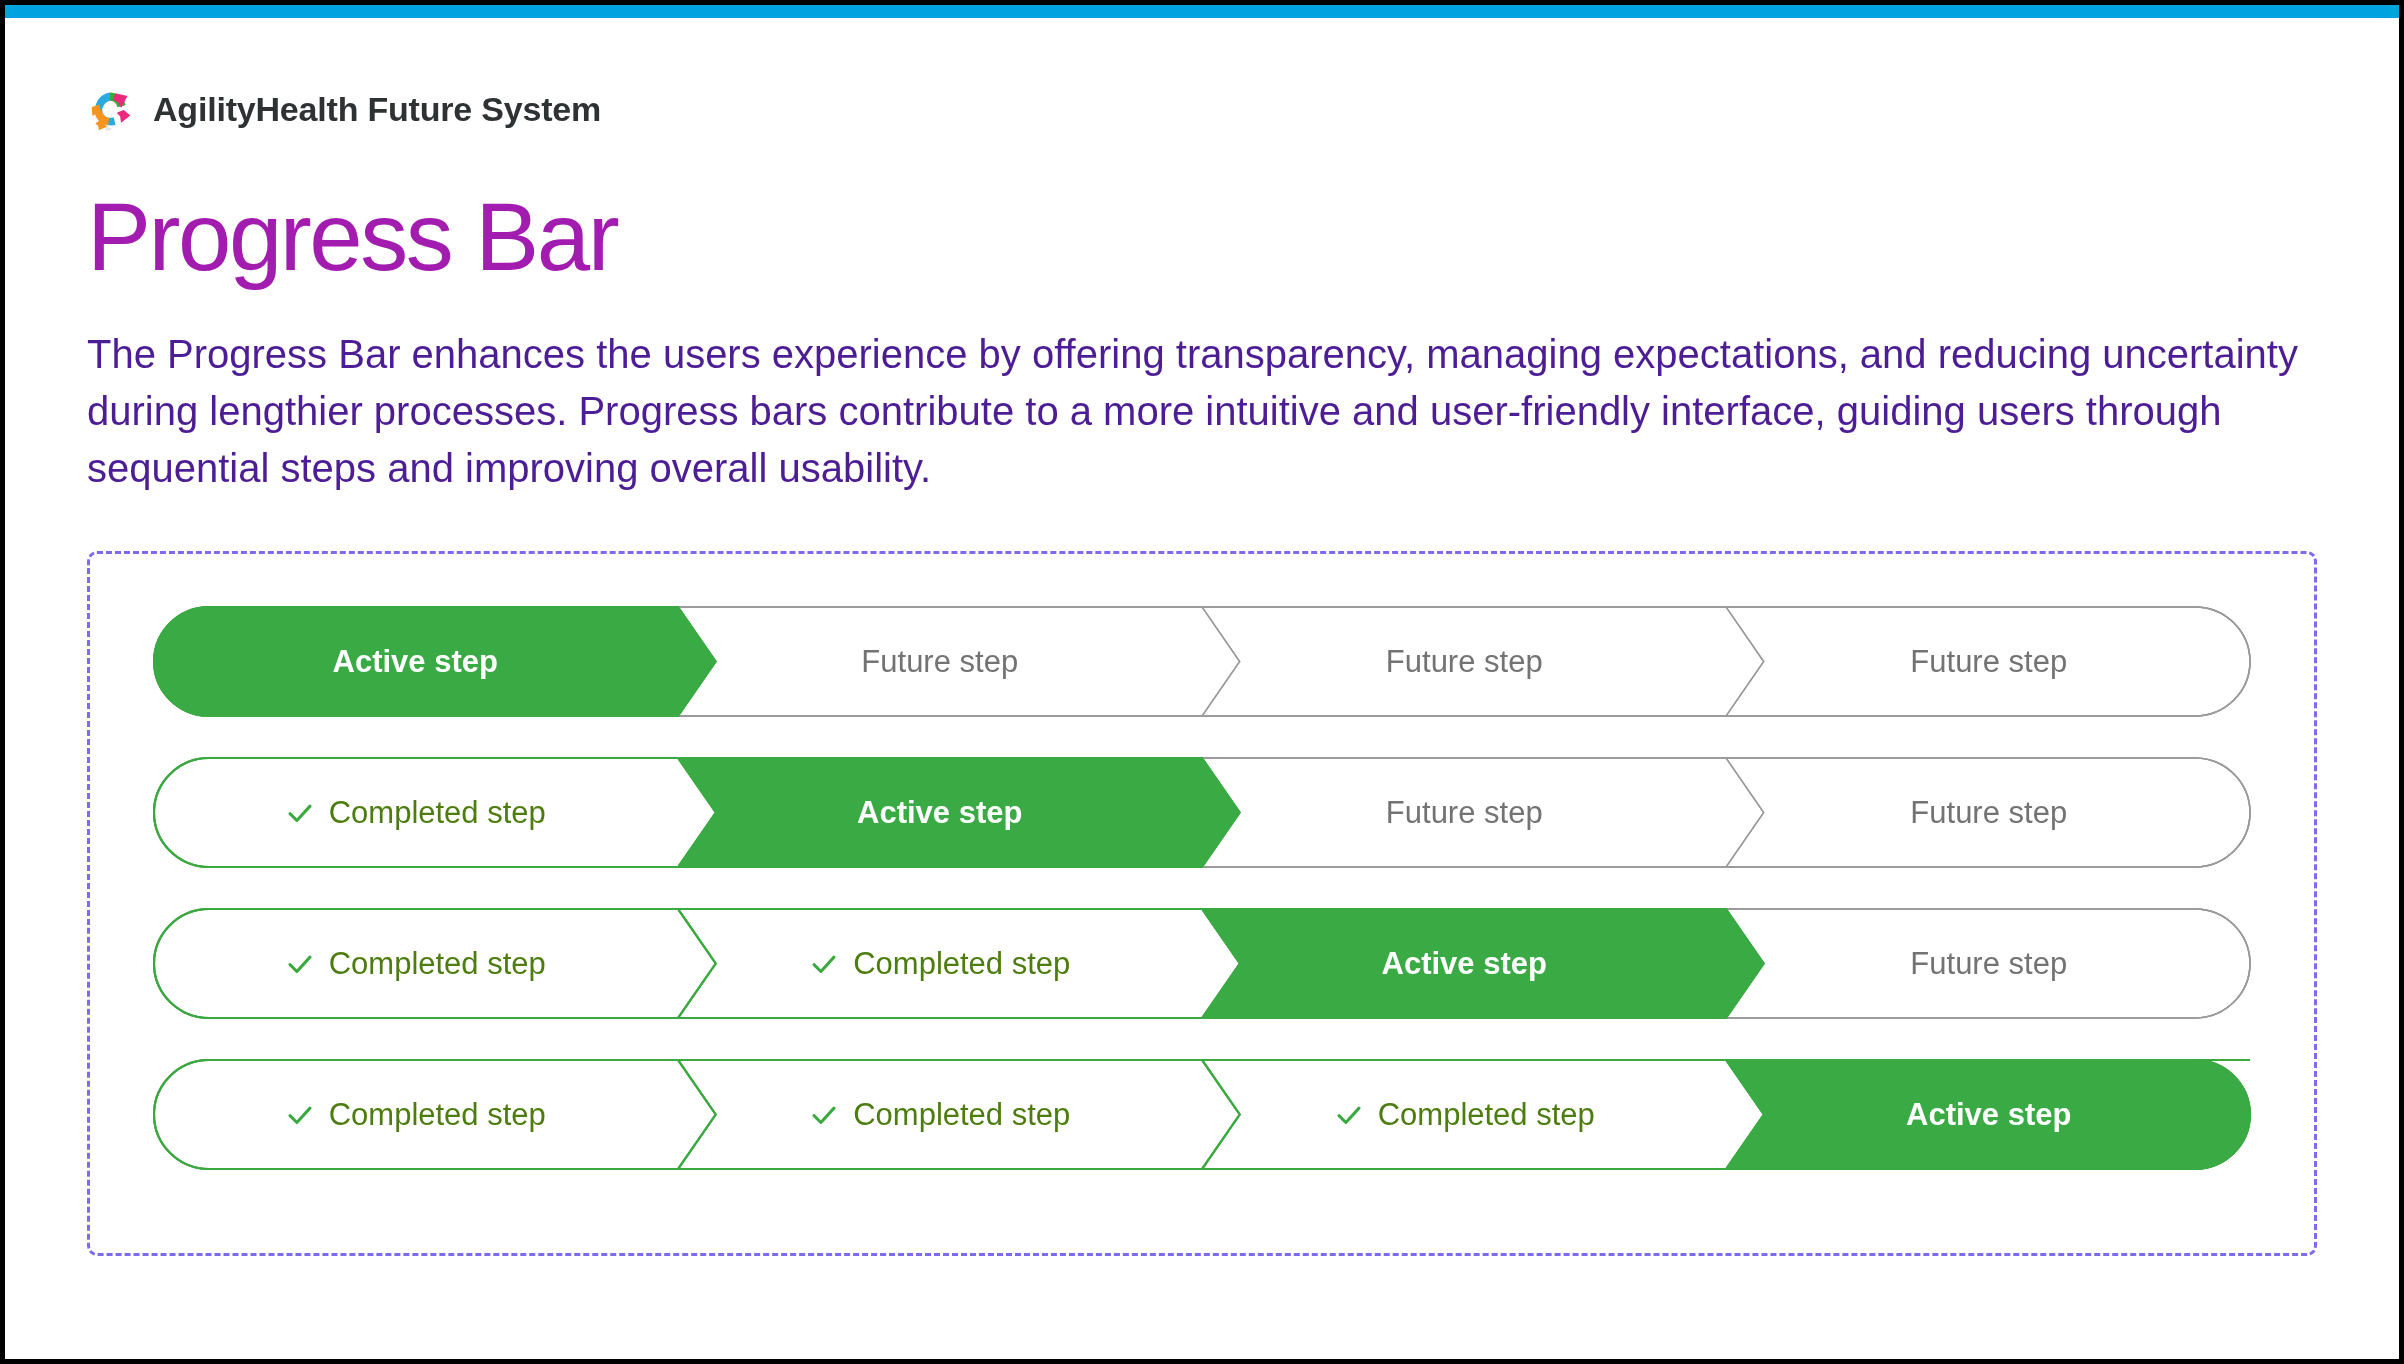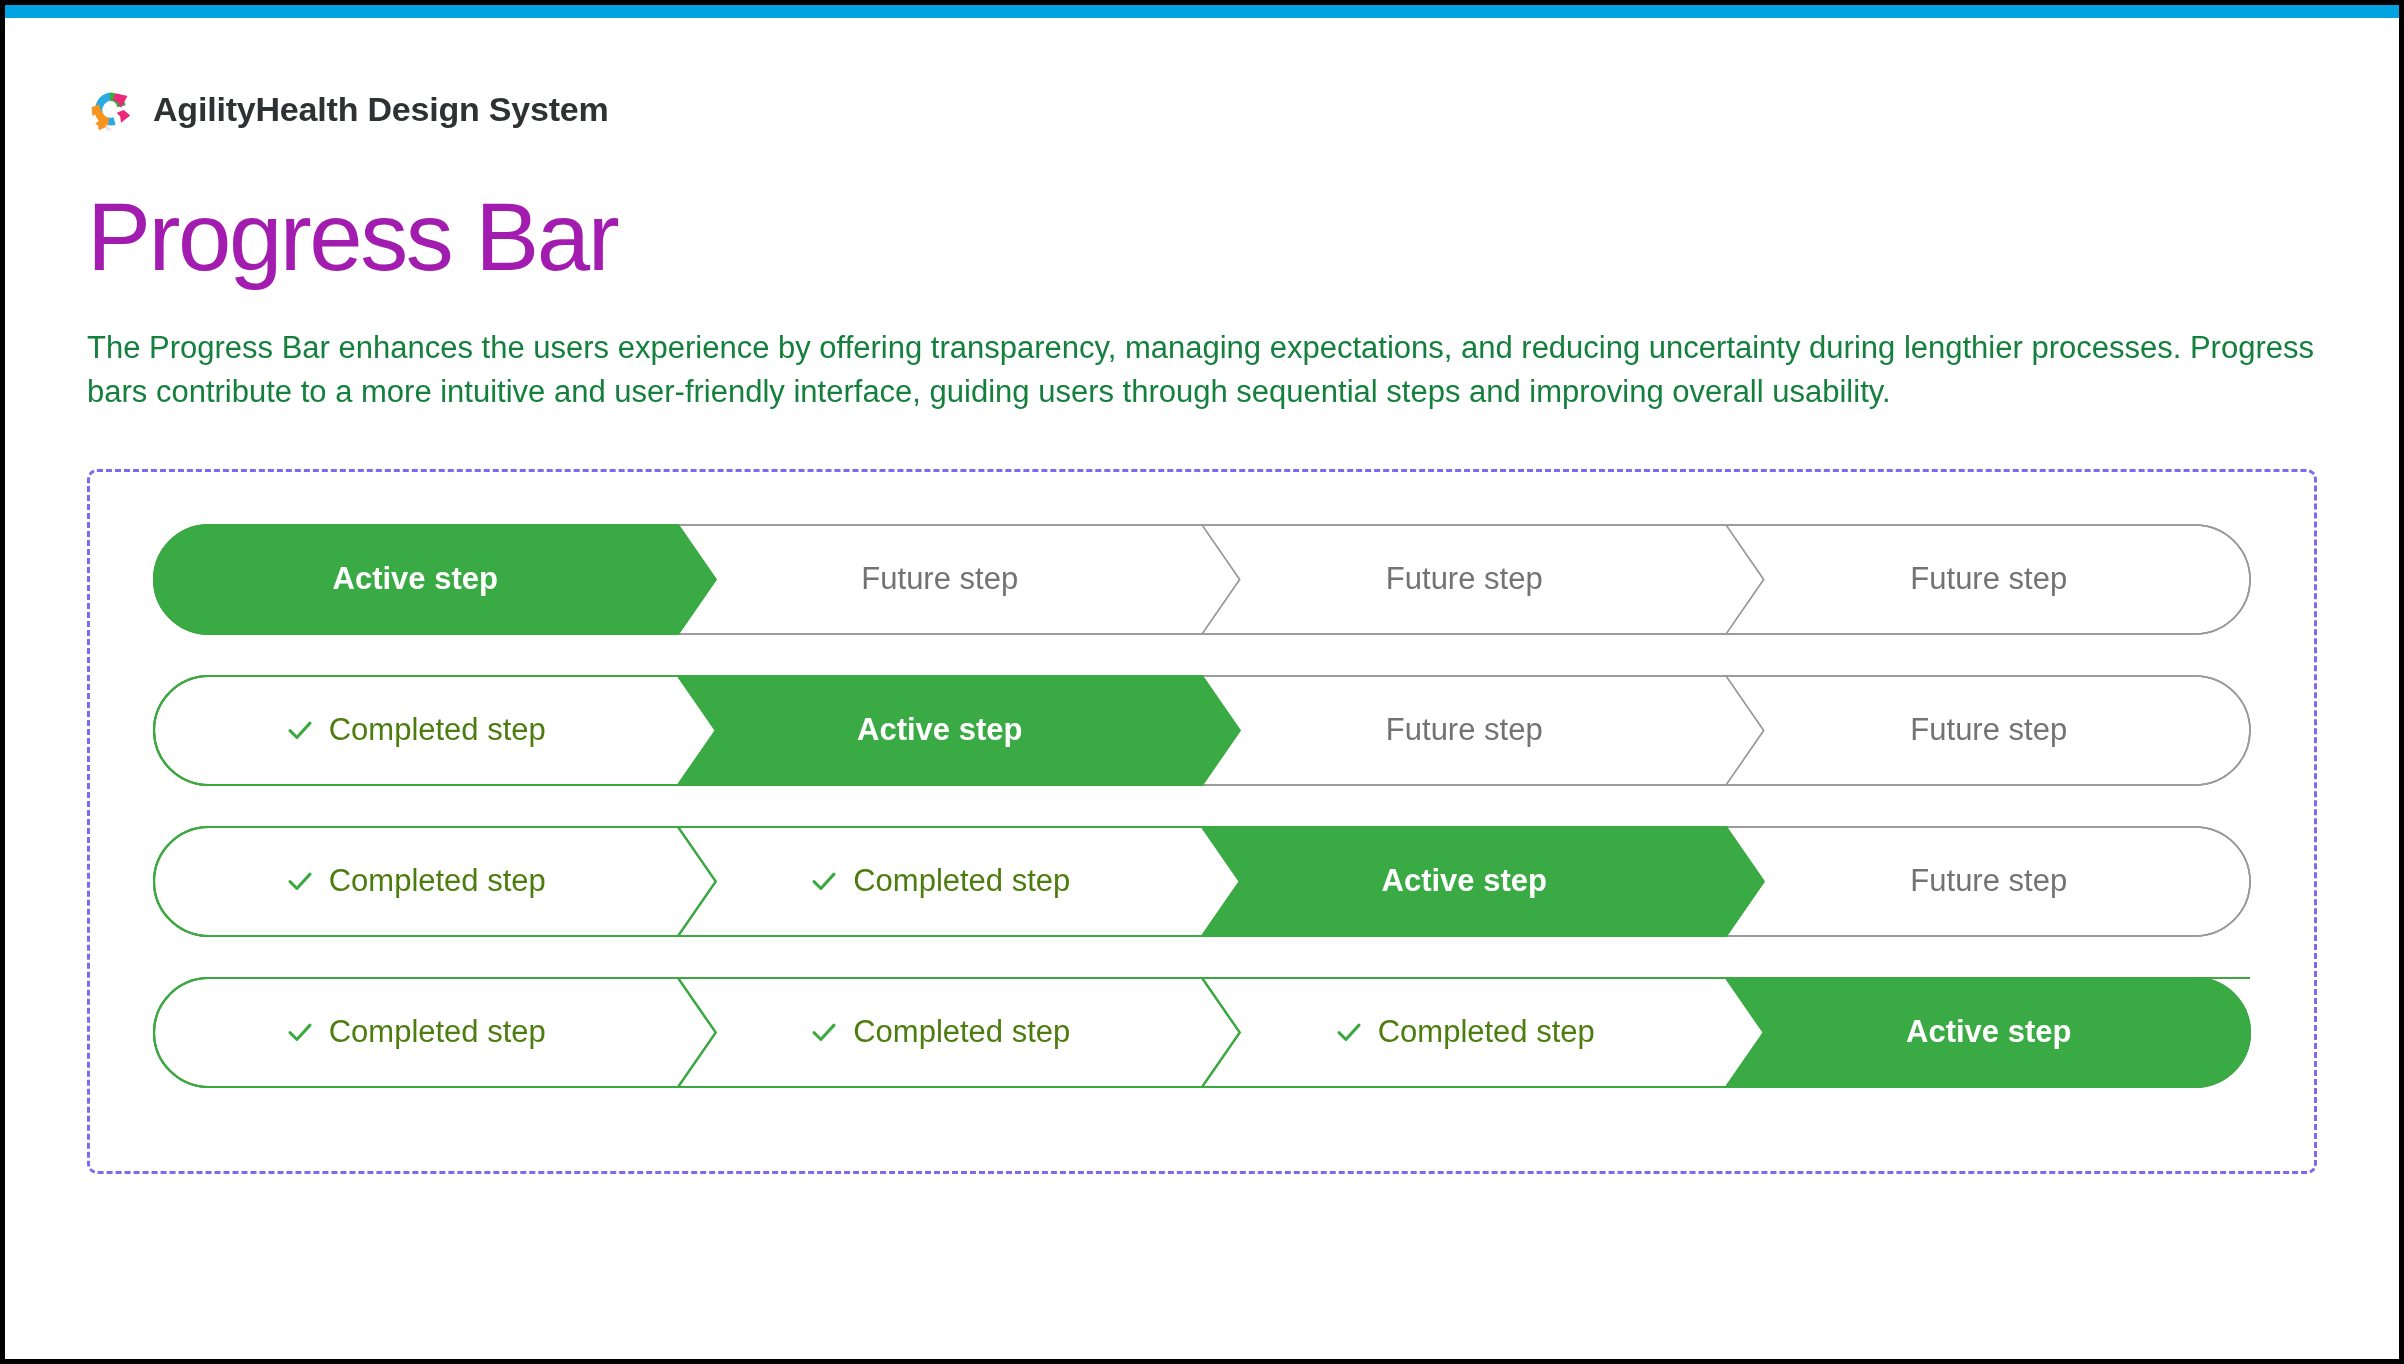--- a/index.html
+++ b/index.html
@@ -69,23 +69,23 @@
     font-size: 96px;
     line-height: 1.02;
     font-weight: 400;
     color: #a21caf;
     letter-spacing: -2.5px;
   }
 
   .page-desc {
     margin: 40px 0 0 0;
     max-width: 2235px;
-    font-size: 31px;
+    font-size: 40px;
     line-height: 1.42;
-    color: #15803d;
+    color: #4c1d95;
     font-weight: 400;
   }
 
   
   .demo-frame {
     margin-top: 55px;
     border: 3px dashed #7c6af0;
     border-radius: 10px;
     padding: 52px 63px 52px 63px;
     box-sizing: border-box;
@@ -172,21 +172,21 @@
             <path d="M10 46 L26 40 L32 58 L20 60 L12 66 Z" fill="#f7941e"></path>
 
             <path d="M28 74 L44 88 L26 96 L24 86 L18 82 Z" fill="#f7941e"></path>
 
             <path d="M40 88 L54 92 L50 98 L40 96 Z" fill="#e6e6e6"></path>
 
             <circle cx="50" cy="52" r="17" fill="#ffffff"></circle>
           </g>
         </svg>
       </span>
-      <span class="brand-name">AgilityHealth Design System</span>
+      <span class="brand-name">AgilityHealth Future System</span>
     </div>
 
     <h1 class="page-title">Progress Bar</h1>
 
     <p class="page-desc">The Progress Bar enhances the users experience by offering transparency, managing expectations, and reducing uncertainty during lengthier processes. Progress bars contribute to a more intuitive and user-friendly interface, guiding users through sequential steps and improving overall usability.</p>
 
     <div class="demo-frame">
       <div class="bars" id="bars-container">
           <div class="progress-bar">
             <svg class="pb-svg" viewBox="-1 -1 2114 113" preserveAspectRatio="none">

